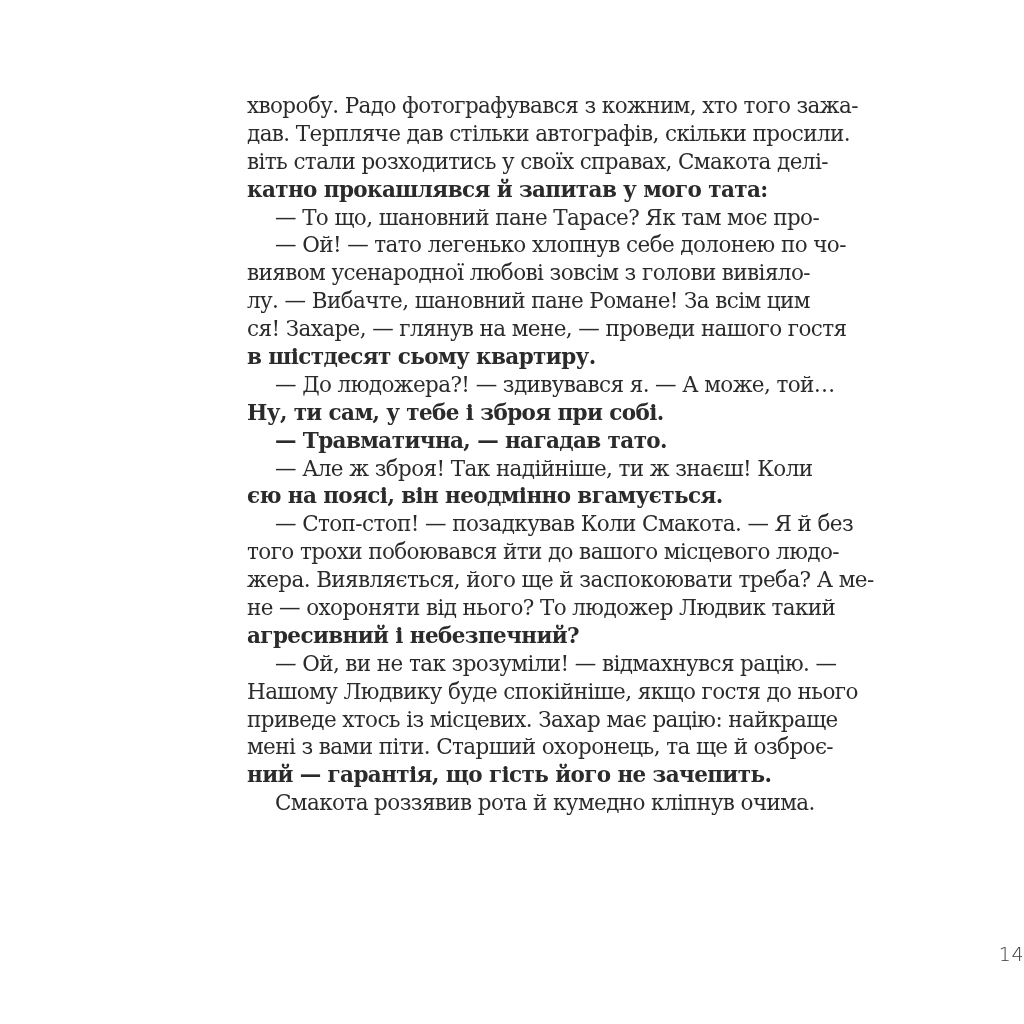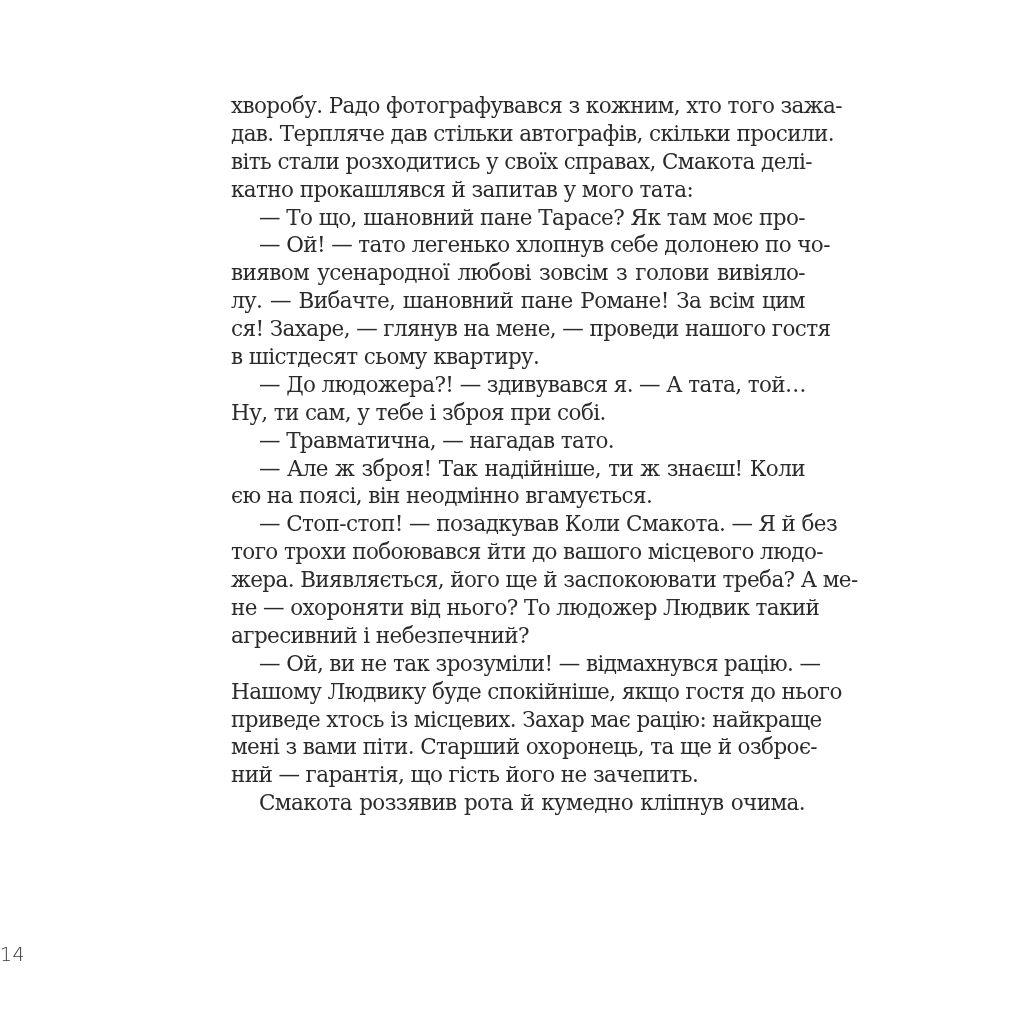--- a/index.html
+++ b/index.html
@@ -33,36 +33,38 @@
       letter-spacing: -0.6px;
       word-spacing: 0px;
     }
     .line {
       display: block;
       height: 27.9px;
       white-space: nowrap;
       text-align: justify;
       text-align-last: justify;
       overflow: visible;
+      margin-left: 16px;
     }
     .line.last {
       text-align-last: left;
+      font-weight: bold;
     }
     .line.indent {
       padding-left: 28px;
     }
     .line.last-justified {
       text-align-last: justify;
     }
     .page-number {
       position: absolute;
       left: 0;
       width: 1024px;
       top: 943px;
-      text-align: left;
+      text-align: right;
       font-family: "DejaVu Sans", sans-serif;
       font-size: 19px;
       color: #3a3a3a;
       letter-spacing: 0.5px;
       font-weight: 300;
     }
   </style>
 </head>
 <body>
 
@@ -71,21 +73,21 @@
     <span class="line">хворобу. Радо фотографувався з кожним, хто того зажа-</span>
     <span class="line">дав. Терпляче дав стільки автографів, скільки просили.</span>
     <span class="line">віть стали розходитись у своїх справах, Смакота делі-</span>
     <span class="line last">катно прокашлявся й запитав у мого тата:</span>
     <span class="line indent">— То що, шановний пане Тарасе? Як там моє про-</span>
     <span class="line indent">— Ой! — тато легенько хлопнув себе долонею по чо-</span>
     <span class="line">виявом усенародної любові зовсім з голови вивіяло-</span>
     <span class="line">лу. — Вибачте, шановний пане Романе! За всім цим</span>
     <span class="line">ся! Захаре, — глянув на мене, — проведи нашого гостя</span>
     <span class="line last">в шістдесят сьому квартиру.</span>
-    <span class="line indent">— До людожера?! — здивувався я. — А тата, той…</span>
+    <span class="line indent">— До людожера?! — здивувався я. — А може, той…</span>
     <span class="line last">Ну, ти сам, у тебе і зброя при собі.</span>
     <span class="line indent last">— Травматична, — нагадав тато.</span>
     <span class="line indent">— Але ж зброя! Так надійніше, ти ж знаєш! Коли</span>
     <span class="line last">єю на поясі, він неодмінно вгамується.</span>
     <span class="line indent">— Стоп-стоп! — позадкував Коли Смакота. — Я й без</span>
     <span class="line">того трохи побоювався йти до вашого місцевого людо-</span>
     <span class="line">жера. Виявляється, його ще й заспокоювати треба? А ме-</span>
     <span class="line">не — охороняти від нього? То людожер Людвик такий</span>
     <span class="line last">агресивний і небезпечний?</span>
     <span class="line indent">— Ой, ви не так зрозуміли! — відмахнувся рацію. —</span>

